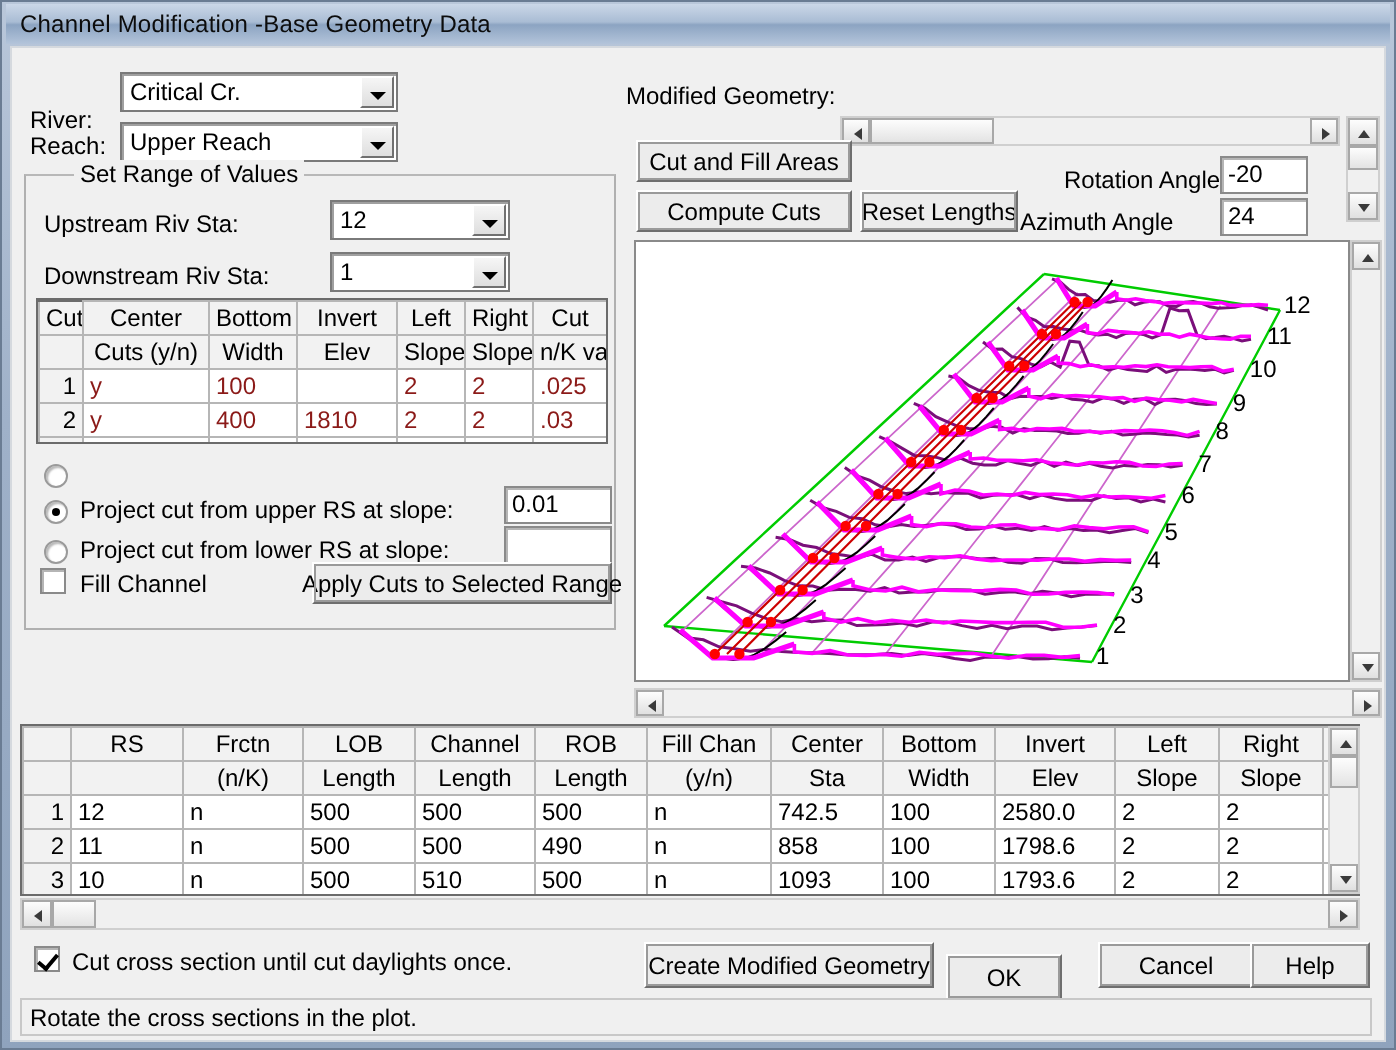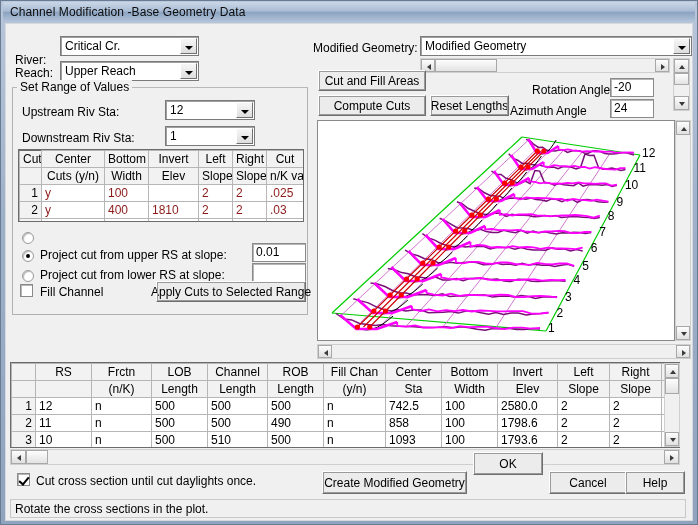--- a/index.html
+++ b/index.html
@@ -126,21 +126,21 @@
     overflow: hidden;
   }
   .group {
     position: absolute;
     box-sizing: border-box;
     border: 1px solid #b0b0b0;
     border-top-color: #b8b8b8;
   }
   .group > .gtitle {
     position: absolute;
-    top: -8px; left: 4px;
+    top: -8px; left: 24px;
     background: #f0f0f0;
     padding: 0 3px;
     font-size: 12px;
     color: #000;
     white-space: nowrap;
     text-align: right;
   }
   .radio {
     position: absolute;
     width: 12px; height: 12px;
@@ -371,24 +371,20 @@
 
   <div class="radio" id="rad-lower" style="left:22px; top:270px;"></div>
   <div class="lbl" style="left:40px; top:268px;">Project cut from lower RS at slope:</div>
   <div class="tbox" style="left:252px; top:263px; width:54px; height:19px;"></div>
 
   <div class="chk" id="chk-fill" style="left:20px; top:284px;"></div>
   <div class="lbl" style="left:40px; top:285px;">Fill Channel</div>
   <div class="btn" style="left:156px; top:281px; width:150px; height:21px;">Apply Cuts to Selected Range</div>
 
   <div class="lbl" style="left:313px; top:41px;">Modified Geometry:</div>
-  <div class="combo" style="left:420px; top:36px; width:272px; height:20px;">
-    <div class="cval">Modified Geometry</div>
-    <div class="arrow"></div>
-  </div>
 
   <div class="sb" style="left:420px; top:58px; width:250px; height:15px;">
     <div class="endbtn" style="left:0; top:0; width:14px; height:13px;">
       <span class="tri left" style="left:5px; top:4px;"></span>
     </div>
     <div class="thumb" style="left:14px; top:0; width:62px; height:13px;"></div>
     <div class="endbtn" style="right:0; top:0; width:14px; height:13px;">
       <span class="tri right" style="left:5px; top:4px;"></span>
     </div>
   </div>
@@ -649,18 +645,18 @@
     <div class="thumb" style="left:15px; top:0; width:22px; height:14px;"></div>
     <div class="endbtn" style="right:0; top:0; width:15px; height:14px;">
       <span class="tri right" style="left:5px; top:4px;"></span>
     </div>
   </div>
 
   <div class="chk on" id="chk-daylight" style="left:17px; top:473px;"></div>
   <div class="lbl" style="left:36px; top:474px;">Cut cross section until cut daylights once.</div>
 
   <div class="btn" style="left:322px; top:471px; width:145px; height:23px;">Create Modified Geometry</div>
-  <div class="btn" style="left:473px; top:452px; width:70px; height:23px;">OK</div>
+  <div class="btn" style="left:473px; top:477px; width:58px; height:23px;">OK</div>
   <div class="btn" style="left:549px; top:471px; width:78px; height:23px;">Cancel</div>
   <div class="btn" style="left:625px; top:471px; width:60px; height:23px;">Help</div>
 
   <div class="statusbar" style="left:10px; top:499px; width:676px; height:19px;">Rotate the cross sections in the plot.</div>
 </div>
 
 </body></html>

